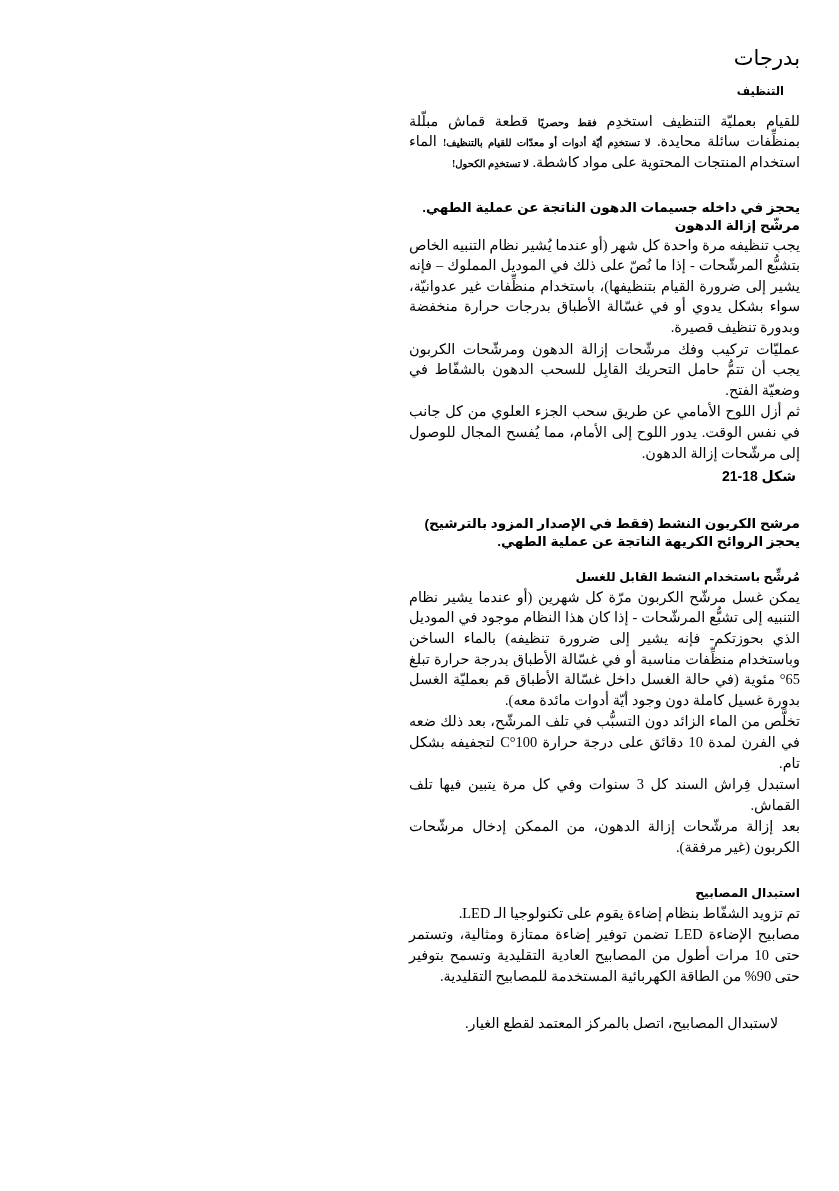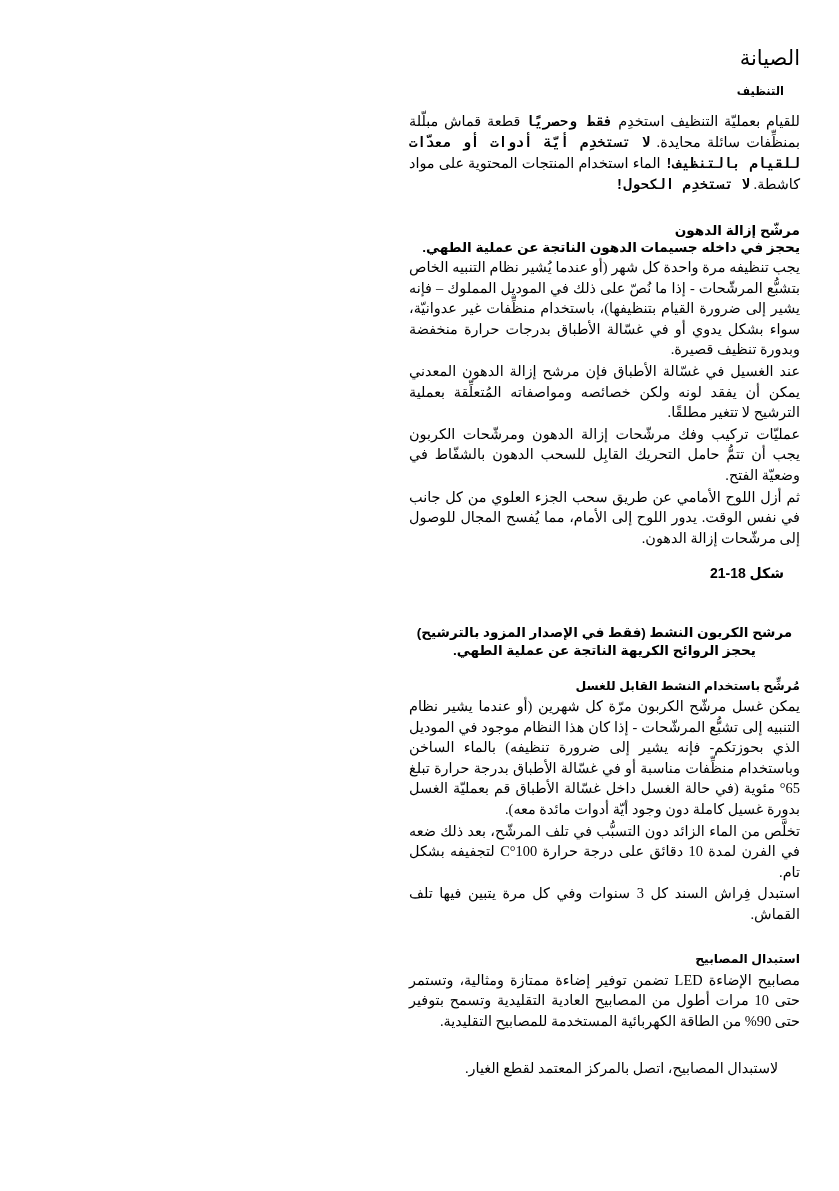--- a/index.html
+++ b/index.html
@@ -56,111 +56,112 @@
   .body-para {
     font-size: 14.4px;
     line-height: 1.43;
     margin: 0 0 1px 0;
     text-align: justify;
     text-align-last: right;
   }
 
   .body-para b,
   .body-para strong {
-    font-family: Liberation Mono, monospace;
-    font-size: 14px;
+    font-family: Liberation Serif, serif;
+    font-size: 10px;
     font-weight: bold;
   }
 
   .section-gap-lg { height: 26px; }
   .section-gap-md { height: 18px; }
 
   .head-block {
     font-family: "Liberation Sans", "DejaVu Sans", sans-serif;
     font-weight: bold;
     font-size: 13.6px;
     line-height: 1.3;
     margin: 0;
   }
   .head-block.right { text-align: right; }
-  .head-block.center { text-align: center; }
+  .head-block.center { text-align: right; }
 
   .head-block .line { display: block; }
 
   .small-bold-head {
     font-family: "Liberation Sans", "DejaVu Sans", sans-serif;
     font-weight: bold;
     font-size: 12.4px;
     line-height: 1.3;
     margin: 0 0 2px 0;
     text-align: right;
   }
 
   .figure-ref {
     font-family: "Liberation Sans", "DejaVu Sans", sans-serif;
     font-weight: bold;
     font-size: 14px;
     line-height: 1.3;
-    margin: 16px;
+    margin: 4px;
     text-align: right;
   }
 
   .closing-line {
     font-size: 14.4px;
     line-height: 1.43;
     margin: 0;
     text-align: left;
     padding-left: 56px;
   }
 </style>
 </head>
 <body>
 
 <div class="page">
   <div class="content">
 
-    <h1 class="doc-title">الصيانة</h1>
+    <h1 class="doc-title">بدرجات</h1>
 
     <h2 class="sub-heading">التنظيف</h2>
 
     <p class="body-para"><span>للقيام بعمليّة التنظيف استخدِم </span><b>فقط وحصريًا</b><span> قطعة قماش مبلّلة بمنظِّفات سائلة محايدة. </span><b>لا تستخدِم أيّة أدوات أو معدّات للقيام بالتنظيف!</b><span> الماء استخدام المنتجات المحتوية على مواد كاشطة. </span><b>لا تستخدِم الكحول!</b></p>
 
     <div class="section-gap-lg"></div>
 
     <div class="head-block right">
+      <span class="line">يحجز في داخله جسيمات الدهون الناتجة عن عملية الطهي.</span>
       <span class="line">مرشّح إزالة الدهون</span>
-      <span class="line">يحجز في داخله جسيمات الدهون الناتجة عن عملية الطهي.</span>
     </div>
 
     <p class="body-para">يجب تنظيفه مرة واحدة كل شهر (أو عندما يُشير نظام التنبيه الخاص بتشبُّع المرشّحات - إذا ما نُصّ على ذلك في الموديل المملوك – فإنه يشير إلى ضرورة القيام بتنظيفها)، باستخدام منظِّفات غير عدوانيّة، سواء بشكل يدوي أو في غسّالة الأطباق بدرجات حرارة منخفضة وبدورة تنظيف قصيرة.</p>
-    <p class="body-para">عند الغسيل في غسّالة الأطباق فإن مرشح إزالة الدهون المعدني يمكن أن يفقد لونه ولكن خصائصه ومواصفاته المُتعلِّقة بعملية الترشيح لا تتغير مطلقًا.</p>
     <p class="body-para">عمليّات تركيب وفك مرشّحات إزالة الدهون ومرشّحات الكربون يجب أن تتمُّ حامل التحريك القابِل للسحب الدهون بالشفّاط في وضعيّة الفتح.</p>
     <p class="body-para">ثم أزل اللوح الأمامي عن طريق سحب الجزء العلوي من كل جانب في نفس الوقت. يدور اللوح إلى الأمام، مما يُفسح المجال للوصول إلى مرشّحات إزالة الدهون.</p>
 
     <p class="figure-ref">شكل 18-21</p>
 
     <div class="section-gap-lg"></div>
 
     <div class="head-block center">
       <span class="line">مرشح الكربون النشط (فقط في الإصدار المزود بالترشيح)</span>
       <span class="line">يحجز الروائح الكريهة الناتجة عن عملية الطهي.</span>
     </div>
 
     <div class="section-gap-md"></div>
 
     <h3 class="small-bold-head">مُرشِّح باستخدام النشط القابل للغسل</h3>
 
     <p class="body-para">يمكن غسل مرشّح الكربون مرّة كل شهرين (أو عندما يشير نظام التنبيه إلى تشبُّع المرشّحات - إذا كان هذا النظام موجود في الموديل الذي بحوزتكم- فإنه يشير إلى ضرورة تنظيفه) بالماء الساخن وباستخدام منظِّفات مناسبة أو في غسّالة الأطباق بدرجة حرارة تبلغ 65° مئوية (في حالة الغسل داخل غسّالة الأطباق قم بعمليّة الغسل بدورة غسيل كاملة دون وجود أيّة أدوات مائدة معه).</p>
     <p class="body-para">تخلَّص من الماء الزائد دون التسبُّب في تلف المرشّح، بعد ذلك ضعه في الفرن لمدة 10 دقائق على درجة حرارة 100°C لتجفيفه بشكل تام.</p>
     <p class="body-para">استبدل فِراش السند كل 3 سنوات وفي كل مرة يتبين فيها تلف القماش.</p>
+    <p class="body-para">بعد إزالة مرشّحات إزالة الدهون، من الممكن إدخال مرشّحات الكربون (غير مرفقة).</p>
 
     <div class="section-gap-lg"></div>
 
     <h3 class="small-bold-head">استبدال المصابيح</h3>
 
+    <p class="body-para">تم تزويد الشفّاط بنظام إضاءة يقوم على تكنولوجيا الـ LED.</p>
     <p class="body-para">مصابيح الإضاءة LED تضمن توفير إضاءة ممتازة ومثالية، وتستمر حتى 10 مرات أطول من المصابيح العادية التقليدية وتسمح بتوفير حتى 90% من الطاقة الكهربائية المستخدمة للمصابيح التقليدية.</p>
 
     <div class="section-gap-lg"></div>
 
     <p class="closing-line">لاستبدال المصابيح، اتصل بالمركز المعتمد لقطع الغيار.</p>
 
   </div>
 </div>
 
 </body></html>

